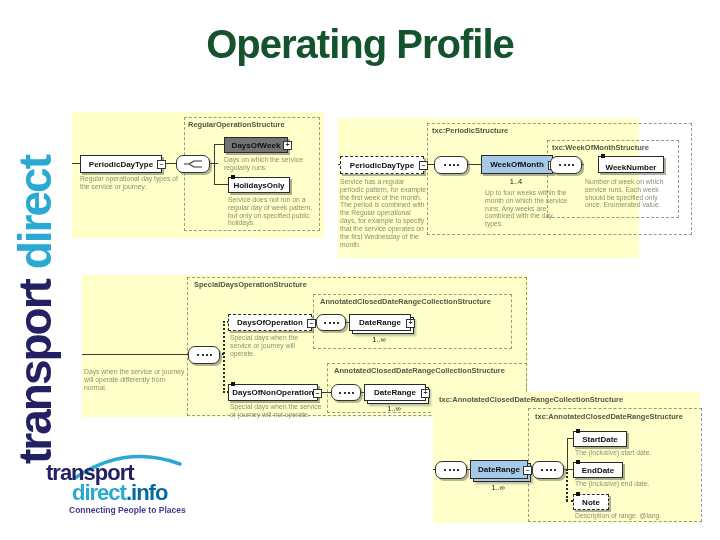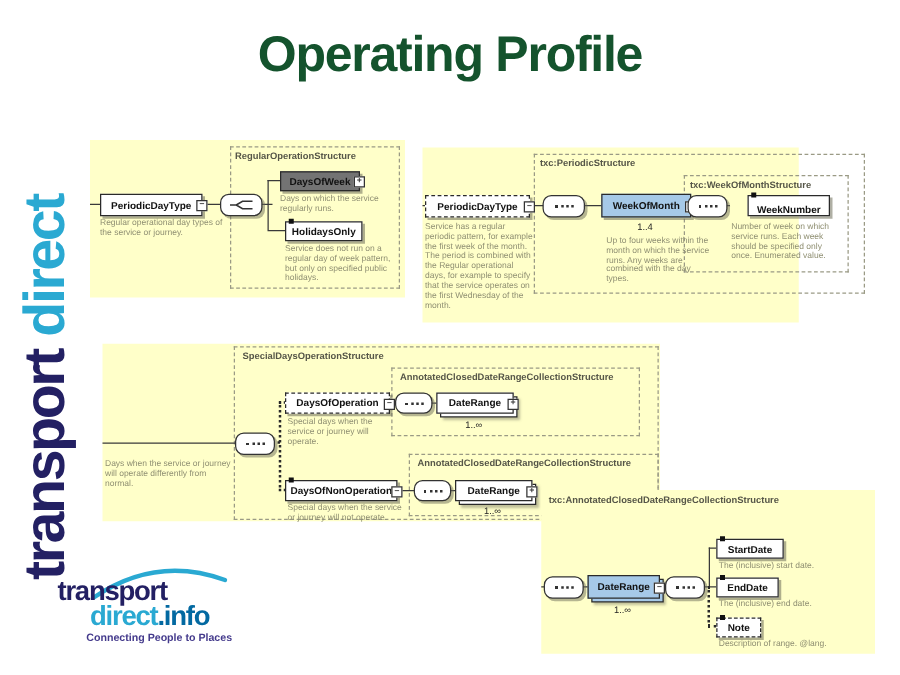--- a/index.html
+++ b/index.html
@@ -171,20 +171,23 @@
   <div class="el multi" style="left:282px;top:109px;width:60px;height:15px;">
     <span>DateRange</span>
     <span class="plus"></span>
   </div>
   <div class="card" style="left:282px;top:129px;width:60px;">1..∞</div>
 </div>
 
 <div class="panel" style="left:433px;top:392px;width:267px;height:131px;z-index:5;">
   <div class="slabel" style="left:6px;top:3px;">txc:AnnotatedClosedDateRangeCollectionStructure</div>
   <div class="hline" style="left:0;top:77px;width:140px;"></div>
+  <div class="sbox" style="left:95px;top:16px;width:172px;height:112px;">
+    <div class="slabel" style="left:6px;top:3px;">txc:AnnotatedClosedDateRangeStructure</div>
+  </div>
   <div class="icon" style="left:2px;top:69px;width:30px;height:16px;">
       <div class="dots"></div>
     </div>
   <div class="el multi blue" style="left:37px;top:68px;width:56px;height:17px;">
     <span>DateRange</span>
     <span class="connr"></span>
   </div>
   <div class="card" style="left:37px;top:91px;width:56px;">1..∞</div>
   <div class="icon" style="left:99px;top:69px;width:30px;height:16px;">
       <div class="dots"></div>

